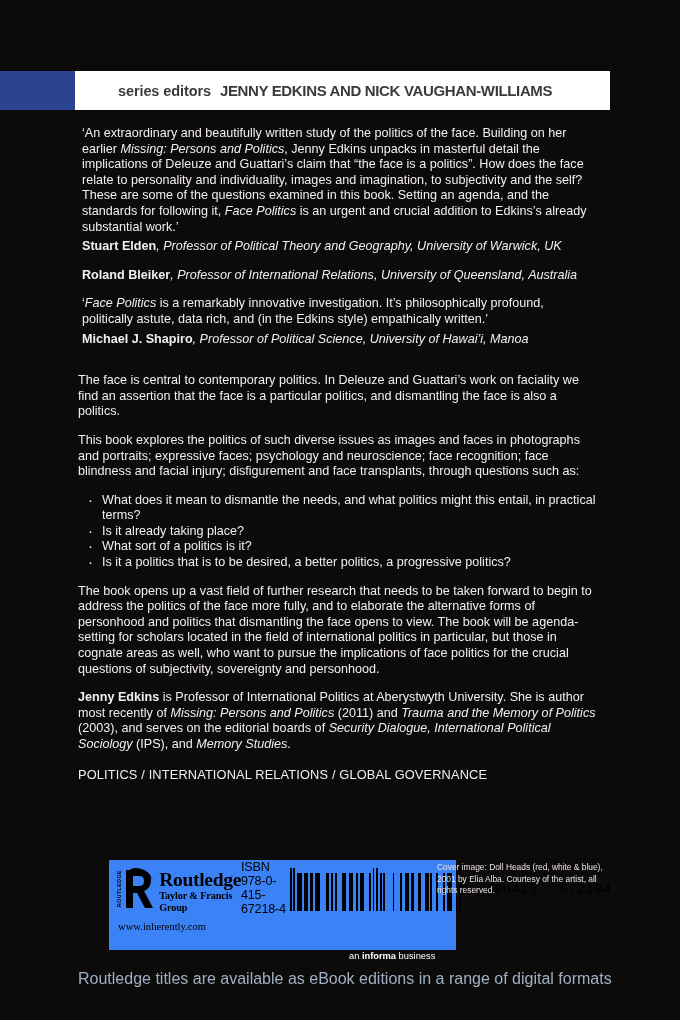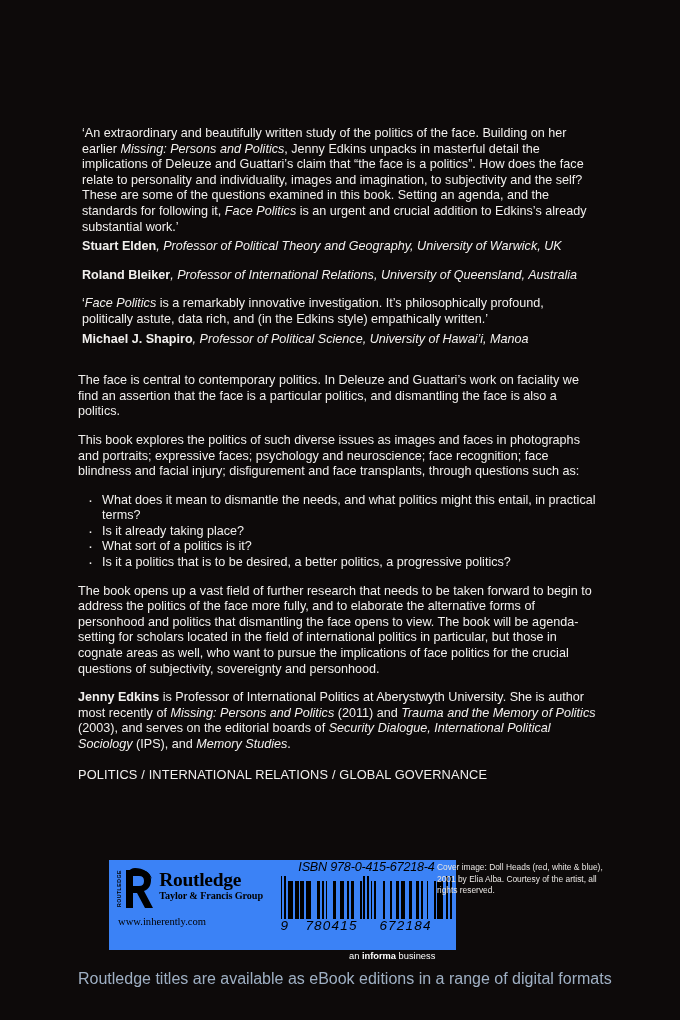--- a/index.html
+++ b/index.html
@@ -125,23 +125,22 @@
     font-family:"Liberation Serif", serif;
   }
   .rl-url{
     font-size:10.6px; color:#000;
     margin-top:7px; margin-left:1px;
     font-family:"Liberation Serif", serif;
   }
 
   .barcode-wrap{
     flex:1;
-    display:flex; flex-direction:column;
+    display:flex; 
     align-items:center;
-    font-style:italic;
   }
   .isbn-text{
     font-size:12.6px; color:#000;
     letter-spacing:-0.2px;
     margin-bottom:2px;
     font-family:"Liberation Sans", sans-serif;
   }
   .bars{
     height:43px; width:172px;
     display:flex; align-items:flex-end;
@@ -184,20 +183,27 @@
     left:78px; top:970px;
     font-size:16px;
     color:#9fb0c4;
   }
 </style>
 </head>
 <body>
 
 <div class="cover">
 
+  <div class="series-band">
+    <div class="series-blue"></div>
+    <div class="series-white">
+      <span class="series-label">series editors</span>
+      <span class="series-names">JENNY EDKINS AND NICK VAUGHAN-WILLIAMS</span>
+    </div>
+  </div>
 
   <div class="col">
 
     <div class="blurb">
       <p><span>‘An extraordinary and beautifully written study of the politics of the face. Building on her earlier </span><i>Missing: Persons and Politics</i><span>, Jenny Edkins unpacks in masterful detail the implications of Deleuze and Guattari’s claim that “the face is a politics”. How does the face relate to personality and individuality, images and imagination, to subjectivity and the self? These are some of the questions examined in this book. Setting an agenda, and the standards for following it, </span><i>Face Politics</i><span> is an urgent and crucial addition to Edkins’s already substantial work.’</span></p>
       <p class="attrib"><b>Stuart Elden</b><i>, Professor of Political Theory and Geography, University of Warwick, UK</i></p>
     </div>
 
     <div class="blurb">
       <p class="attrib"><b>Roland Bleiker</b><i>, Professor of International Relations, University of Queensland, Australia</i></p>

